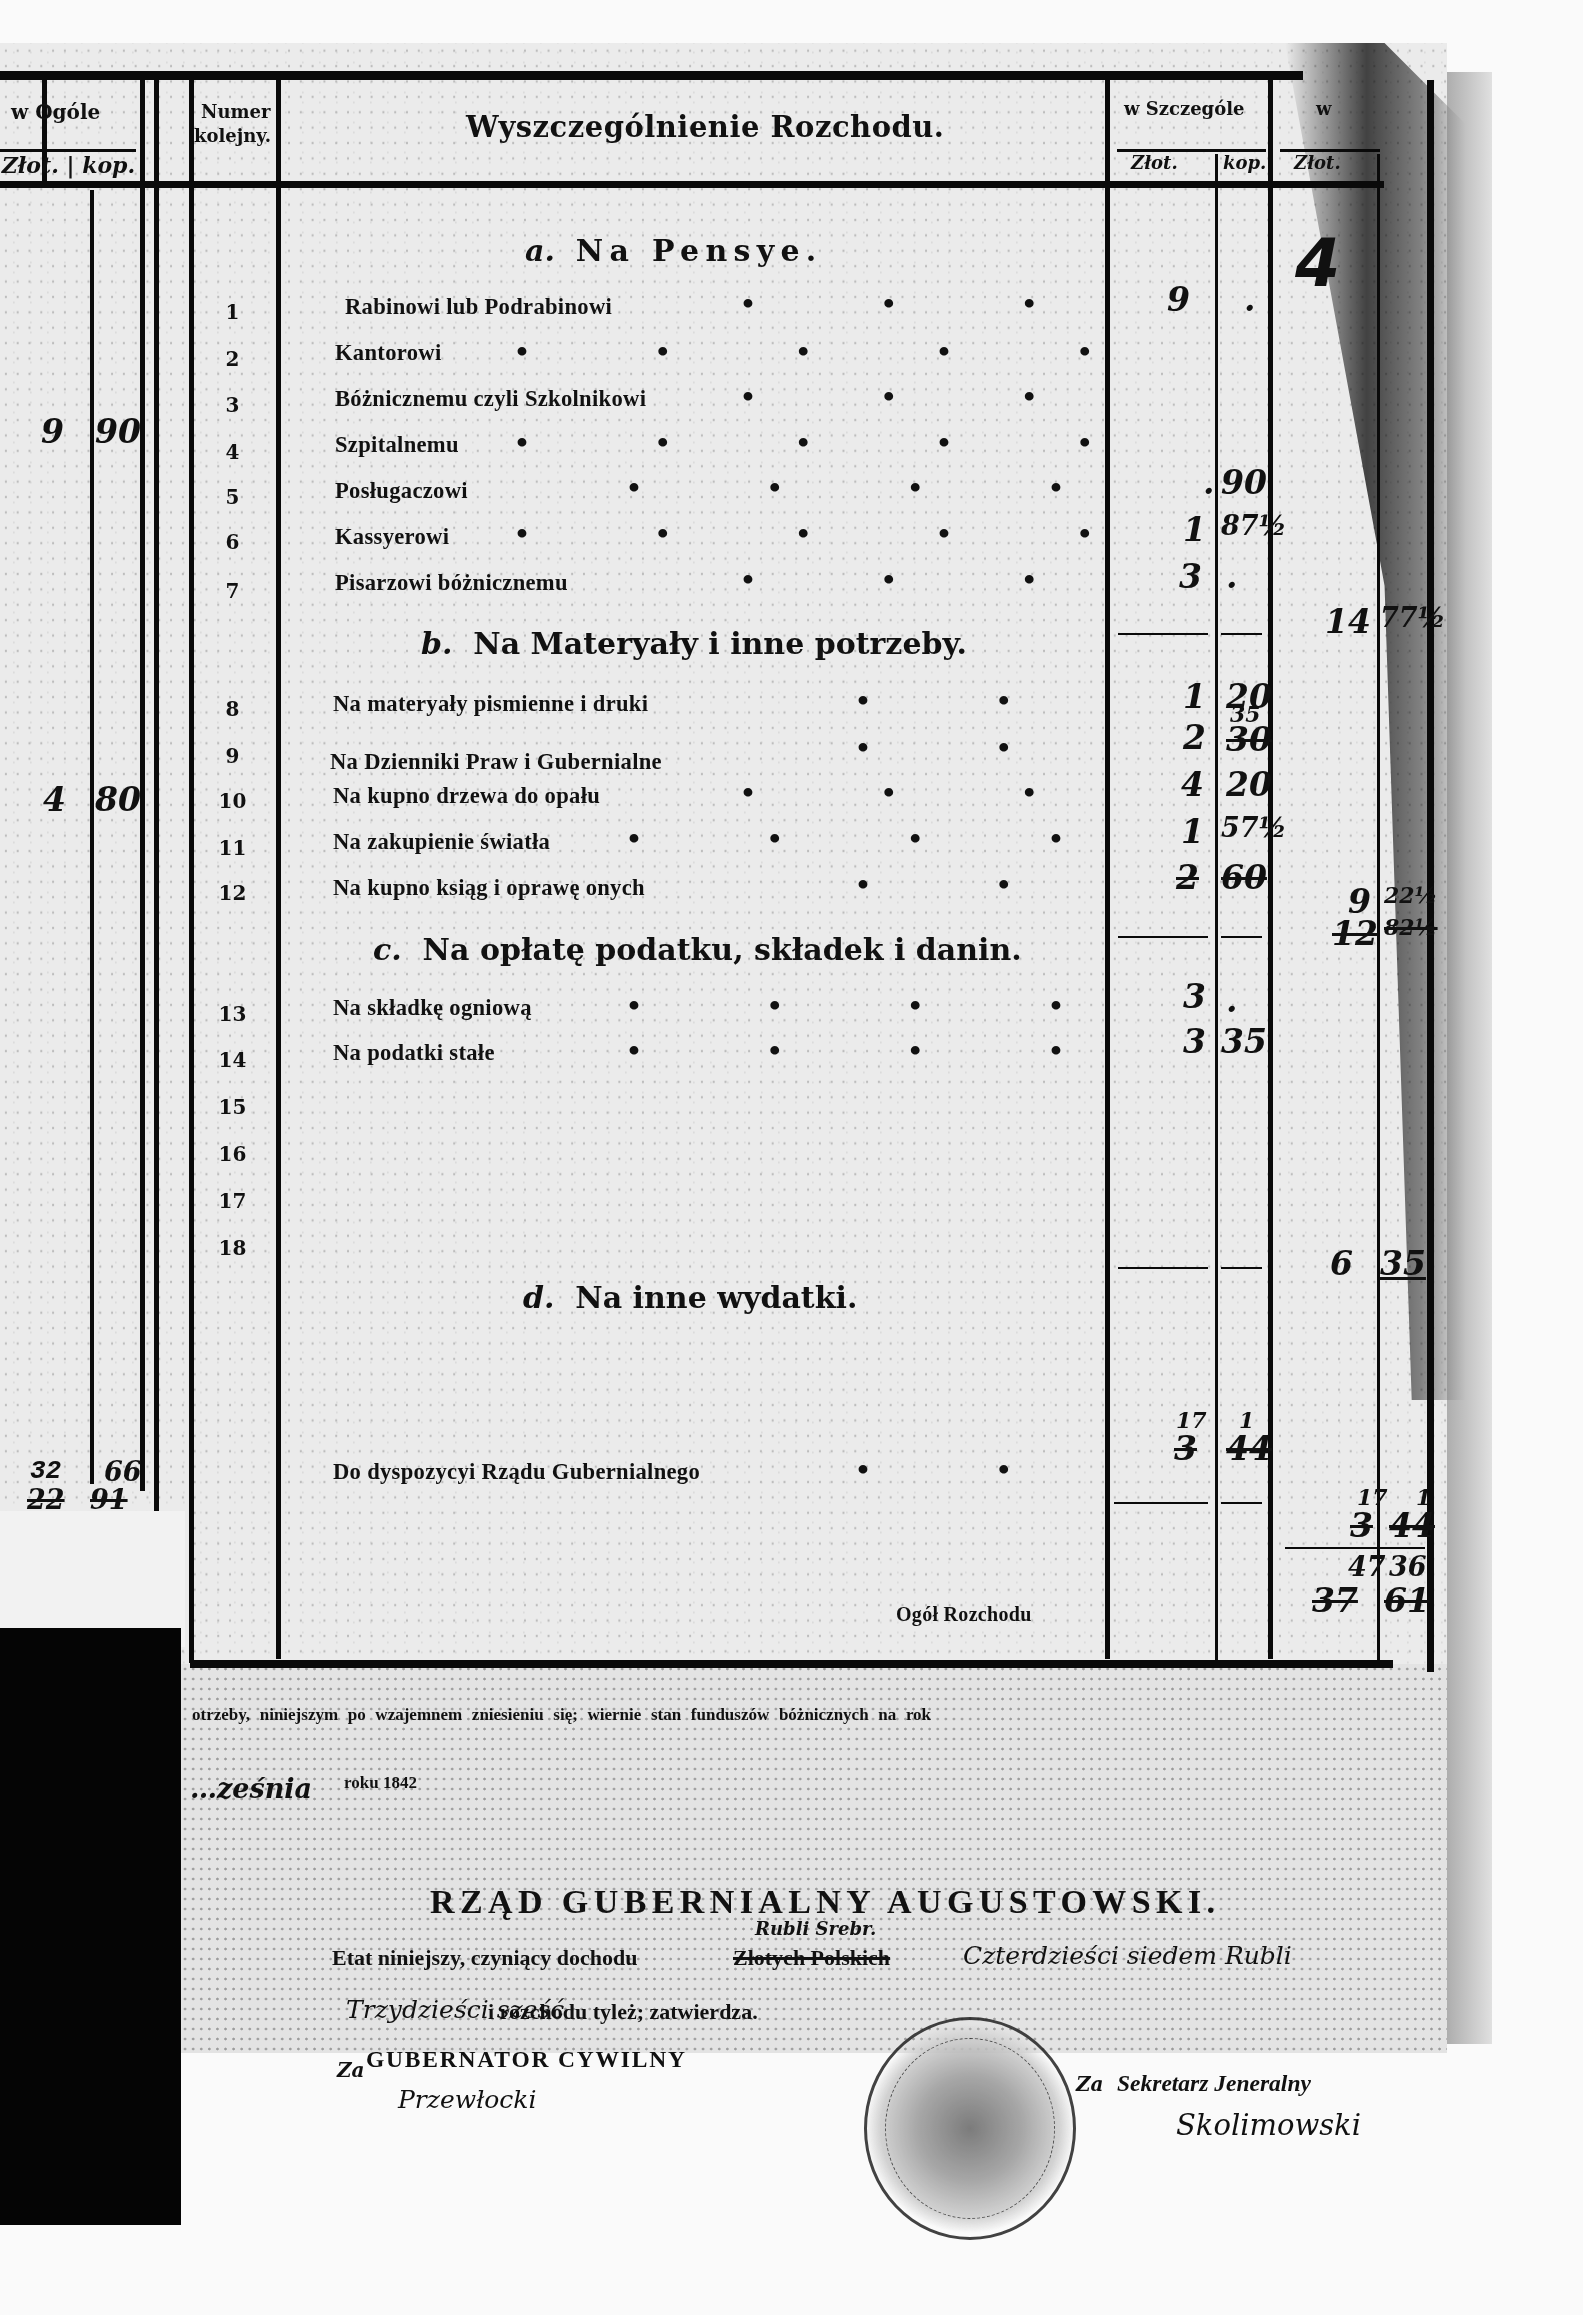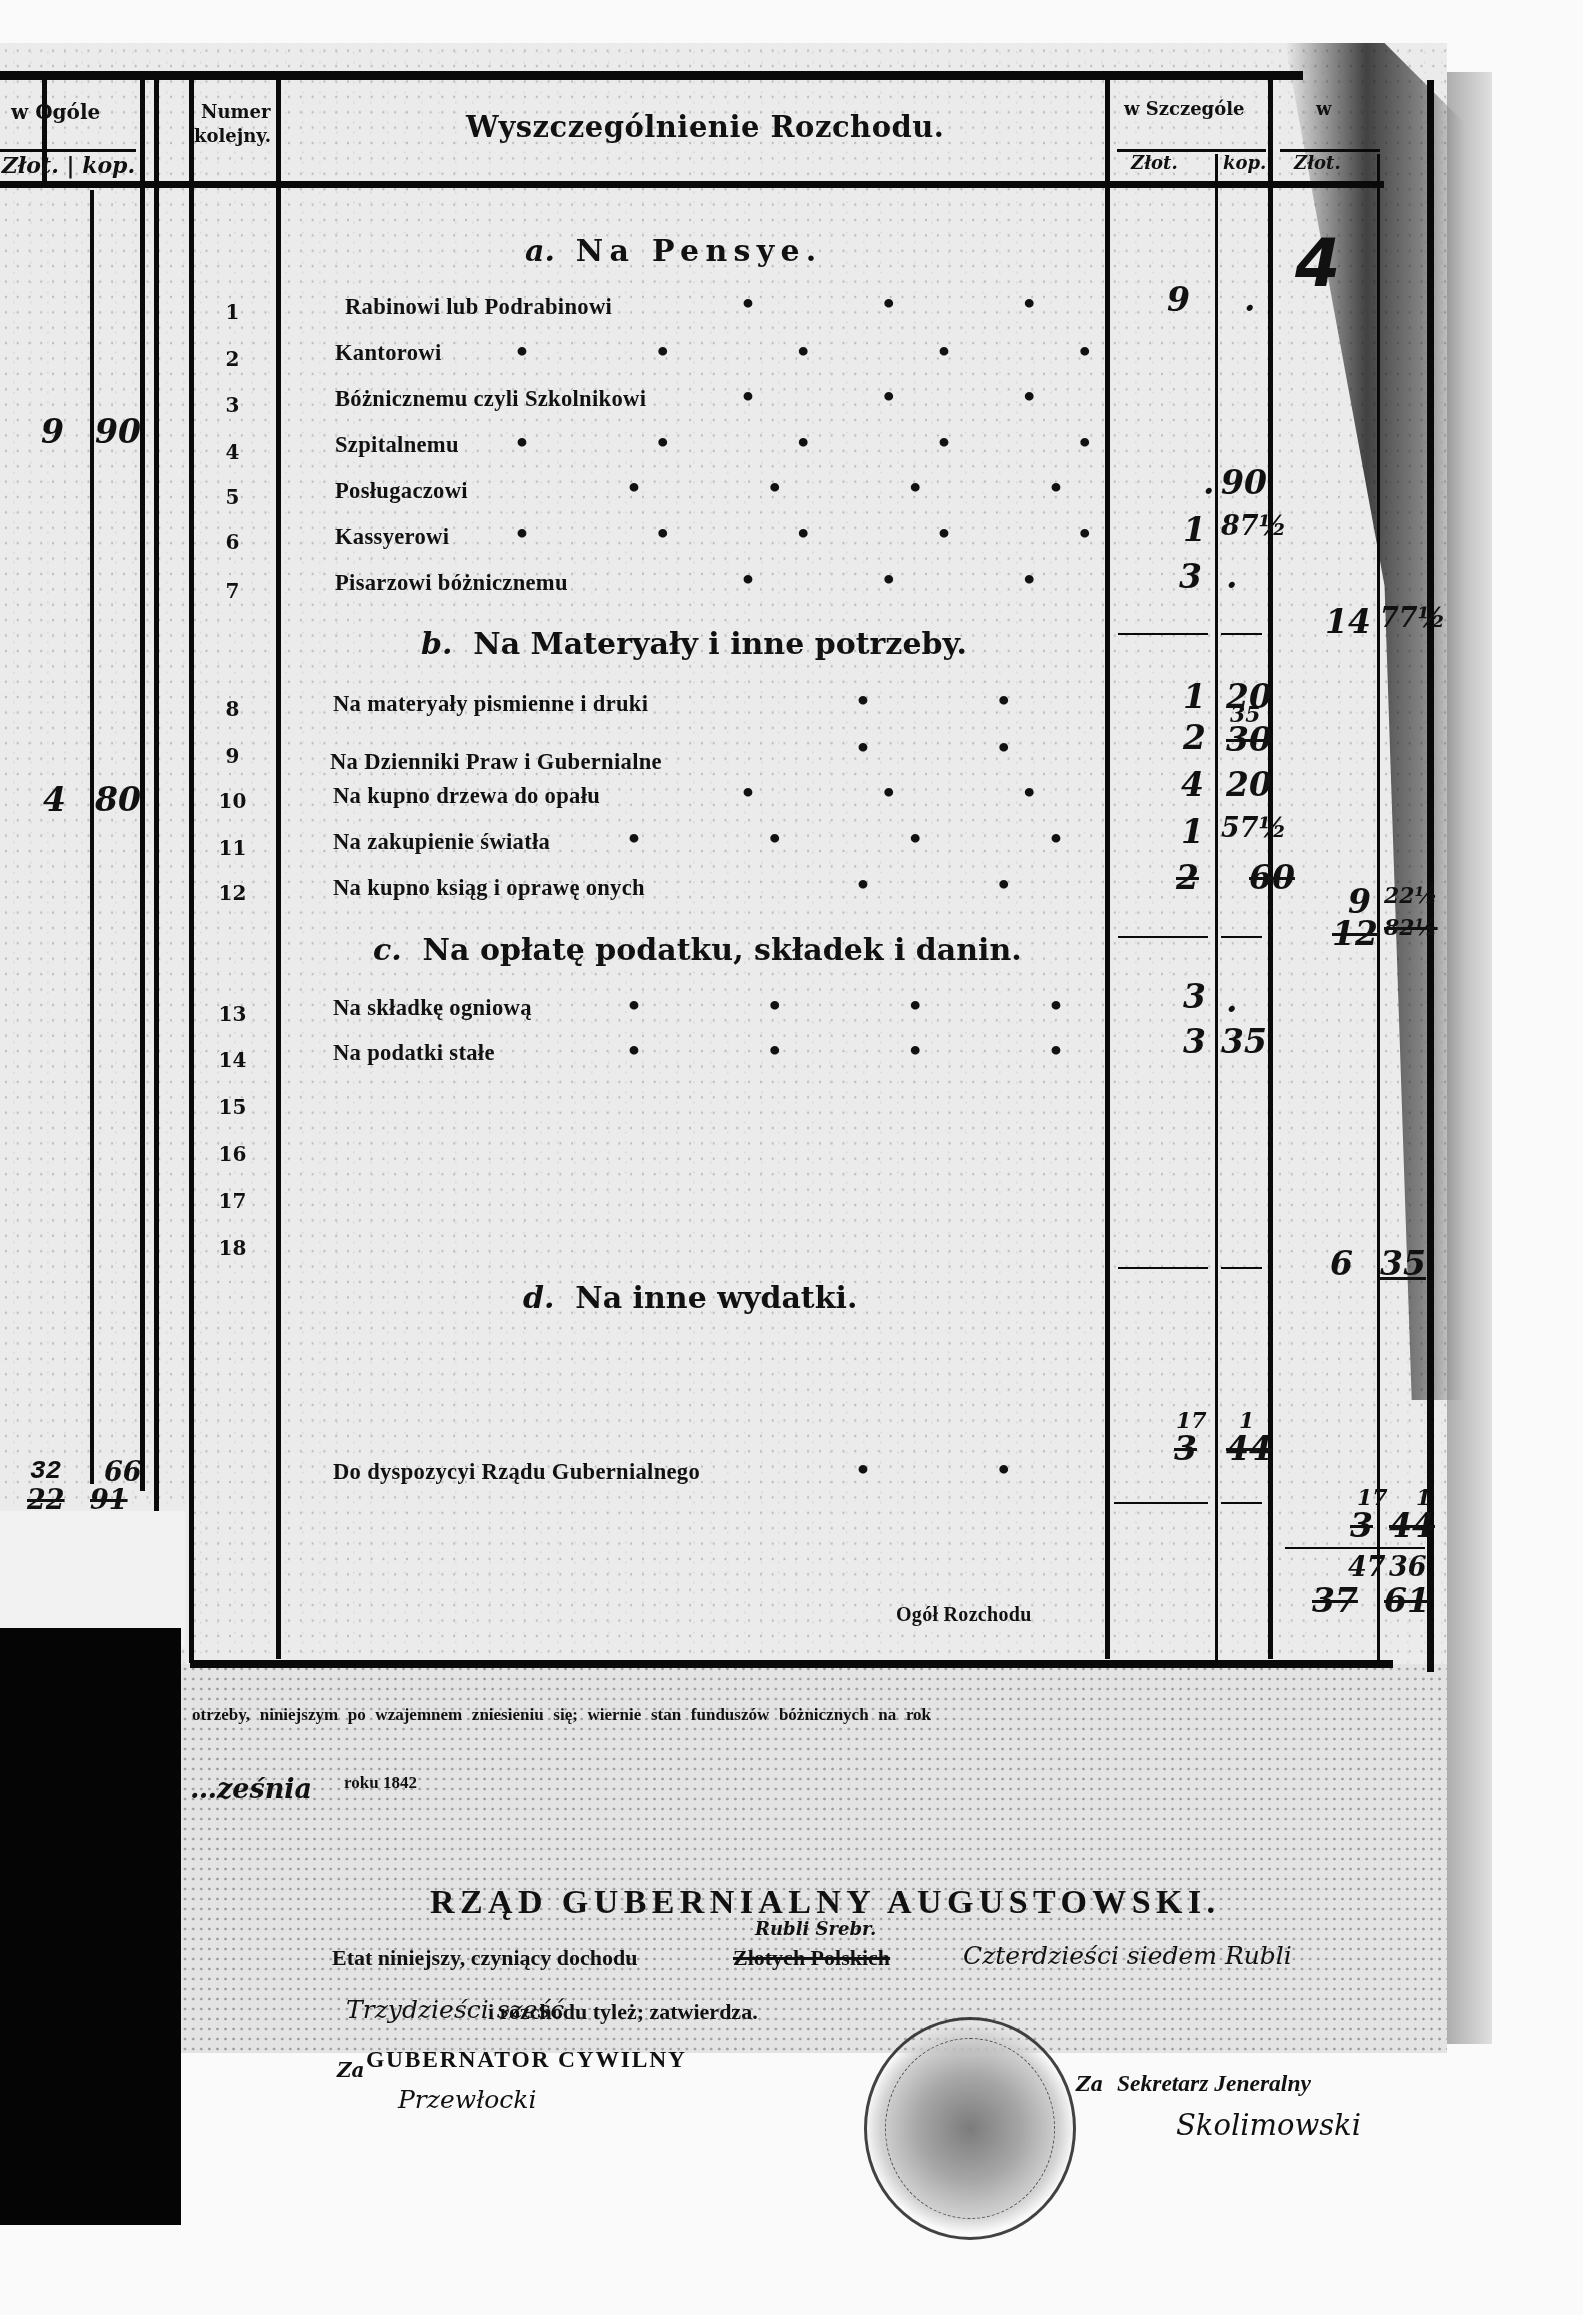--- a/index.html
+++ b/index.html
@@ -197,21 +197,21 @@
   <div class="txt item" style="left:333px;top:829px;">Na zakupienie światła</div>
   <div class="dots" style="left:626px;top:824px;">• • • •</div>
   <div class="txt hand" style="left:1181px;top:812px;">1</div>
   <div class="txt hand" style="left:1221px;top:812px;font-size:27px;">57½</div>
 </div>
 <div>
   <div class="txt num" style="left:210px;top:881px;">12</div>
   <div class="txt item" style="left:333px;top:875px;">Na kupno ksiąg i oprawę onych</div>
   <div class="dots" style="left:855px;top:870px;">• •</div>
   <div class="txt hand strike" style="left:1176px;top:858px;">2</div>
-  <div class="txt hand strike" style="left:1249px;top:858px;">60</div>
+  <div class="txt hand strike" style="left:1221px;top:858px;">60</div>
 </div>
 
 <div class="hline" style="left:1118px;top:936px;width:90px;height:1.8px;"></div>
 <div class="hline" style="left:1221px;top:936px;width:41px;height:1.8px;"></div>
 <div class="txt hand" style="left:1348px;top:882px;">9</div>
 <div class="txt hand-sm" style="left:1384px;top:882px;">22½</div>
 <div class="txt hand strike" style="left:1332px;top:914px;">12</div>
 <div class="txt hand-sm strike" style="left:1384px;top:914px;">82½</div>
 
 <div class="txt section" style="left:373px;top:932px;">

